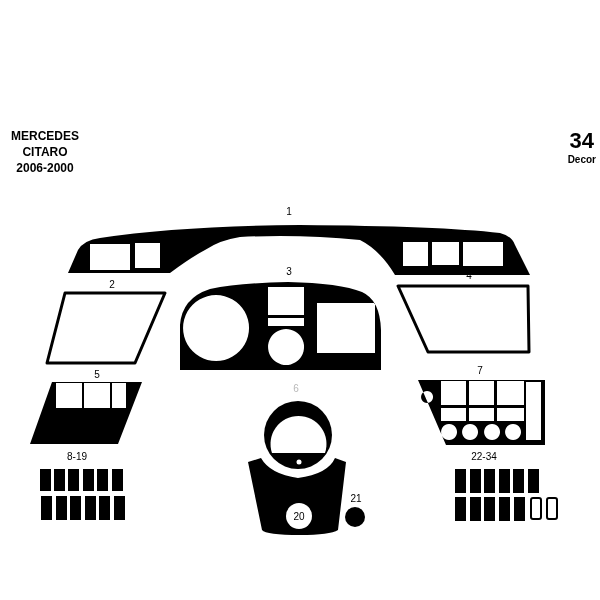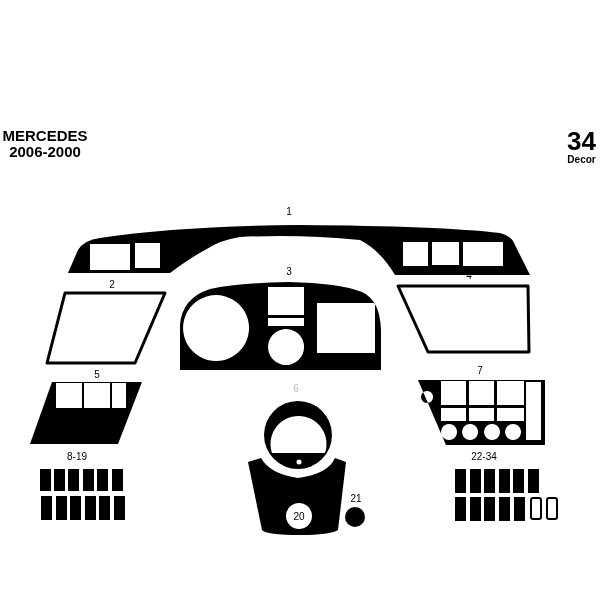--- a/index.html
+++ b/index.html
@@ -1,29 +1,30 @@
 <!DOCTYPE html>
 <html><head>
 <meta charset="utf-8">
 <style>
   html, body { margin:0; padding:0; background:#ffffff; }
   body { width:600px; height:600px; position:relative; overflow:hidden; font-family:"Liberation Sans", sans-serif; }
-  .title-block { position:absolute; left:0; top:128px; width:90px; text-align:center; font-weight:bold; font-size:15px; line-height:16px; color:#000; }
+  .title-block { position:absolute; left:0; top:128px; width:90px; text-align:center; font-weight:bold; font-size:12px; line-height:16px; color:#000; }
   .decor-block { position:absolute; right:4px; top:130px; text-align:center; font-weight:bold; color:#000; }
-  .decor-num { font-size:26px; line-height:22px; }
+  .decor-num { font-size:22px; line-height:22px; }
   .decor-label { font-size:10px; line-height:16px; }
   svg.parts { position:absolute; left:0; top:0; }
   .lbl { font-family:"Liberation Sans", sans-serif; font-size:10px; fill:#000; text-anchor:middle; }
   .lbl-grey { fill:#b8b8b8; }
 </style>
 </head>
 <body>
 
 <div class="title-block">
   <div>MERCEDES</div>
+  <div>CITARO</div>
   <div>2006-2000</div>
 </div>
 
 <div class="decor-block">
   <div class="decor-num">34</div>
   <div class="decor-label">Decor</div>
 </div>
 
 <svg class="parts" width="600" height="600" viewBox="0 0 600 600">
 

